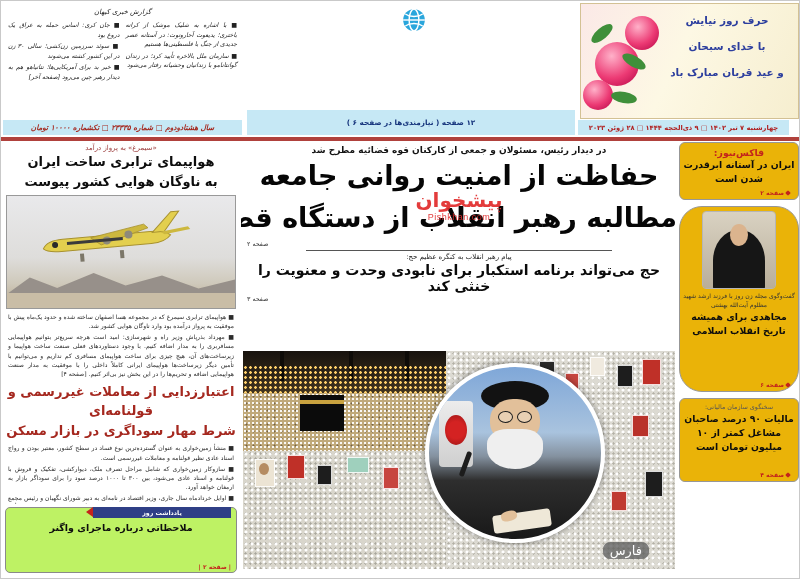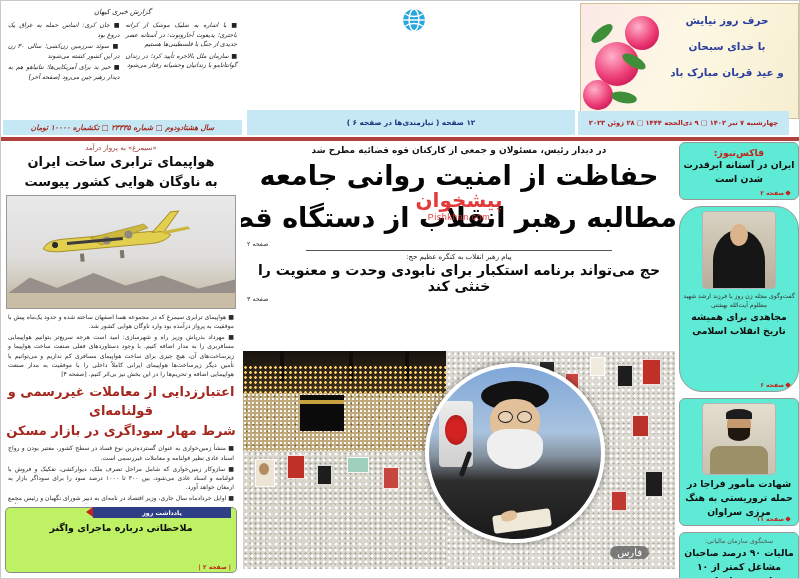--- a/index.html
+++ b/index.html
@@ -27,21 +27,21 @@
   .rose{position:absolute;border-radius:50%;background:radial-gradient(circle at 38% 32%,#ffb1c9,#ec3a74 55%,#bf0f4e 90%);}
   .rose.r1{width:44px;height:44px;left:14px;top:38px;}
   .rose.r2{width:34px;height:34px;left:44px;top:12px;}
   .rose.r3{width:30px;height:30px;left:2px;top:76px;}
   .leaf{position:absolute;width:26px;height:11px;background:#3f8f3a;border-radius:50%;}
   .leaf.l1{left:40px;top:52px;transform:rotate(30deg);}
   .leaf.l2{left:8px;top:24px;transform:rotate(-40deg);}
   .leaf.l3{left:30px;top:88px;transform:rotate(10deg);}
   .greeting-lines{position:absolute;top:10px;right:8px;width:126px;display:flex;flex-direction:column;gap:14px;
     color:#2c3e9e;font-size:10.5px;font-weight:bold;text-align:center;}
-  .date-bar{position:absolute;left:0;right:12px;bottom:1px;height:24px;background:#c6e8f5;
+  .date-bar{position:absolute;left:0;right:12px;bottom:1px;height:15px;background:#c6e8f5;
     color:#b01f1f;font-weight:bold;font-size:6.7px;display:flex;align-items:center;justify-content:center;}
   .red-rule{position:absolute;top:136px;left:0;right:0;height:4px;background:#b0413c;}
   
   .left-col{position:absolute;left:0;top:141px;width:240px;bottom:0;border-left:none;}
   .left-flow{position:absolute;top:0;left:2px;right:2px;bottom:74px;overflow:hidden;}
   .simorgh-kicker{margin-top:2px;text-align:center;font-size:7px;color:#9b3a3a;}
   .simorgh-headline{text-align:center;font-size:13px;font-weight:bold;line-height:1.5;color:#0d0d0d;}
   .plane-photo{margin:4px auto 0;width:228px;height:112px;border:1px solid #999;position:relative;overflow:hidden;
     background:linear-gradient(#e9e9eb 0%,#dedddb 55%,#cfc9bb 78%,#b5a78d 100%);}
   .mtn{position:absolute;bottom:14px;left:0;width:100%;height:30px;background:#97908a;
@@ -105,25 +105,25 @@
   .turban{position:absolute;top:14px;left:50%;transform:translateX(-50%);width:68px;height:30px;background:#121212;border-radius:50%;}
   .iface{position:absolute;top:32px;left:50%;transform:translateX(-50%);width:50px;height:44px;background:#e2c09a;border-radius:46%;}
   .glasses{position:absolute;top:44px;left:50%;transform:translateX(-50%);display:flex;gap:4px;}
   .lens{width:13px;height:10px;border:1.5px solid #1d1d1d;border-radius:50%;background:rgba(255,255,255,.25);}
   .beard{position:absolute;top:62px;left:50%;transform:translateX(-50%);width:56px;height:40px;background:#efefef;
     border-radius:40% 40% 55% 55%;}
   .mic{position:absolute;top:84px;left:34px;width:5px;height:26px;background:#1c1c1c;border-radius:2px;transform:rotate(20deg);}
   .paper{position:absolute;bottom:9px;left:54%;transform:translateX(-50%) rotate(-8deg);width:58px;height:18px;
     background:#efe8d8;border-radius:3px;}
   .hand{position:absolute;bottom:18px;left:42%;width:16px;height:10px;background:#e2c09a;border-radius:40%;transform:rotate(-14deg);}
-  .fars-mark{position:absolute;right:26px;bottom:10px;background:rgba(95,95,95,.78);color:#fff;font-size:10px;
+  .fars-mark{position:absolute;right:26px;bottom:10px;background:rgba(95,95,95,.78);color:#fff;font-size:13px;
     padding:1px 7px;border-radius:7px;}
   
   .right-col{position:absolute;left:676px;top:141px;width:124px;bottom:0;}
-  .side-box{position:relative;border:1px solid #979797;border-radius:6px;background:#5eead4;margin:0 2px 6px;
+  .side-box{position:relative;border:1px solid #979797;border-radius:6px;background:#eab308;margin:0 2px 6px;
     padding:4px 3px 12px;box-sizing:border-box;}
   .h58{height:58px;}.h146{height:186px;border-radius:23px;}.h128{height:128px;}.h84{height:84px;}
   .side-title{text-align:center;font-size:9.3px;font-weight:bold;line-height:1.5;color:#0d0d0d;}
   .fox-kicker{text-align:center;font-size:9.3px;font-weight:bold;color:#c3241c;}
   .side-caption{text-align:center;font-size:6.1px;color:#333;line-height:1.5;margin:1px 0;}
   .tax-kicker{text-align:center;font-size:6.4px;color:#555;margin-bottom:1px;}
   .side-page{position:absolute;bottom:3px;right:8px;display:flex;align-items:center;gap:2px;
     font-size:6px;font-weight:bold;color:#c3241c;}
   .marker{width:4px;height:4px;background:#c3241c;transform:rotate(45deg);border-radius:1px;}
   .photo-frame{width:72px;margin:0 auto 2px;border:1px solid #b5b5b5;border-radius:4px;position:relative;overflow:hidden;}
@@ -324,34 +324,20 @@
         <span class="chador-shape"></span>
         <span class="chador-face"></span>
       </div>
       <div class="side-caption">گفت‌وگوی مجله زن روز با فرزند ارشد شهید مظلوم آیت‌الله بهشتی</div>
       <div class="side-title">مجاهدی برای همیشه تاریخ انقلاب اسلامی</div>
       <div class="side-page">
         <span class="marker"></span>
         <span>صفحه ۶</span>
       </div>
     </div>
-    <div class="side-box h128">
-      <div class="photo-frame">
-        <div class="soldier-bg"></div>
-        <span class="soldier-torso"></span>
-        <span class="soldier-head"></span>
-        <span class="soldier-hair"></span>
-        <span class="soldier-beard"></span>
-      </div>
-      <div class="side-title">شهادت مأمور فراجا در حمله تروریستی به هنگ مرزی سراوان</div>
-      <div class="side-page">
-        <span class="marker"></span>
-        <span>صفحه ۱۱</span>
-      </div>
-    </div>
     <div class="side-box h84">
       <div class="tax-kicker">سخنگوی سازمان مالیاتی:</div>
       <div class="side-title">مالیات ۹۰ درصد صاحبان مشاغل کمتر از ۱۰ میلیون تومان است</div>
       <div class="side-page">
         <span class="marker"></span>
         <span>صفحه ۴</span>
       </div>
     </div>
   </section>
 

